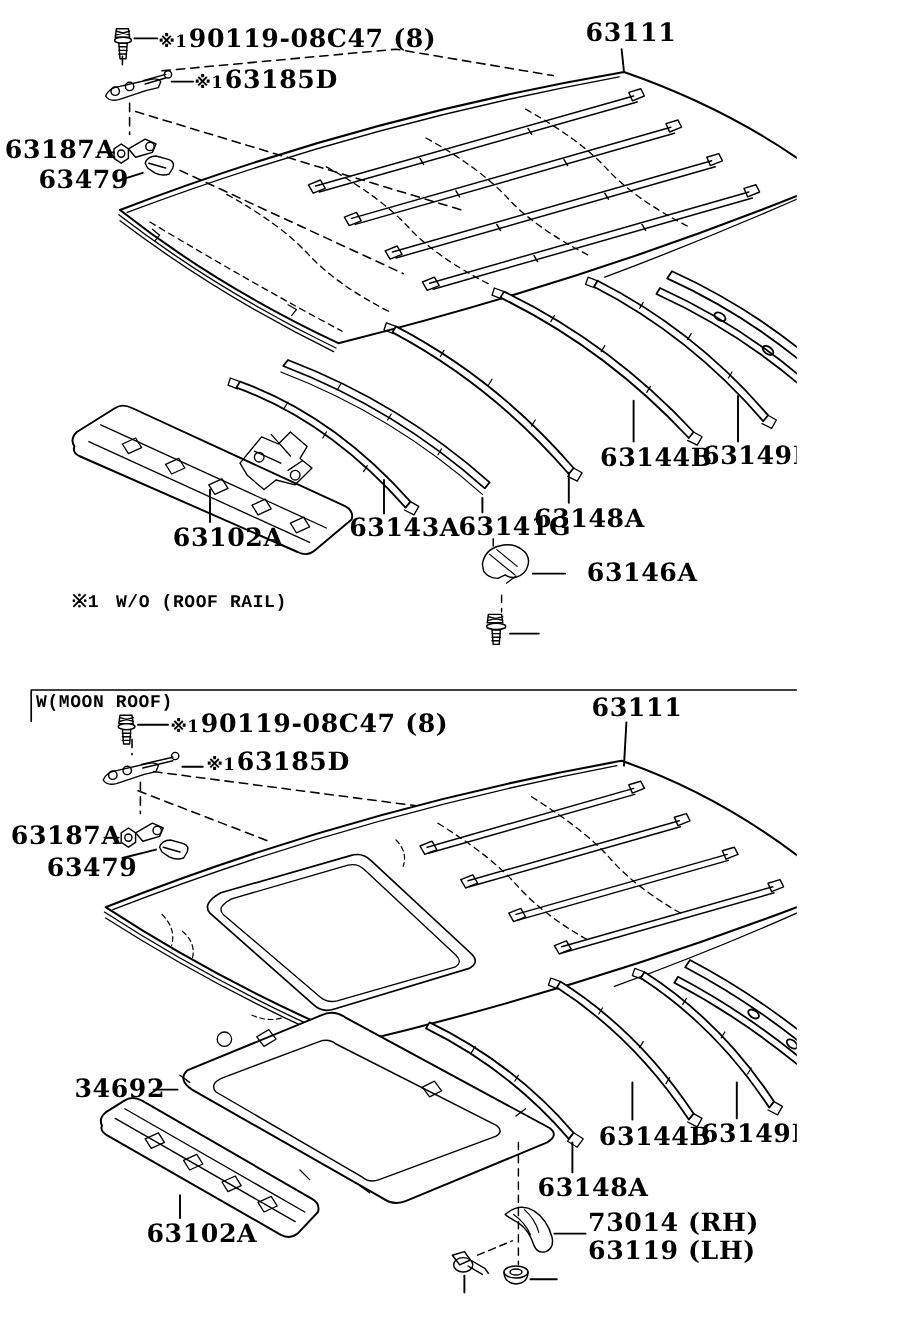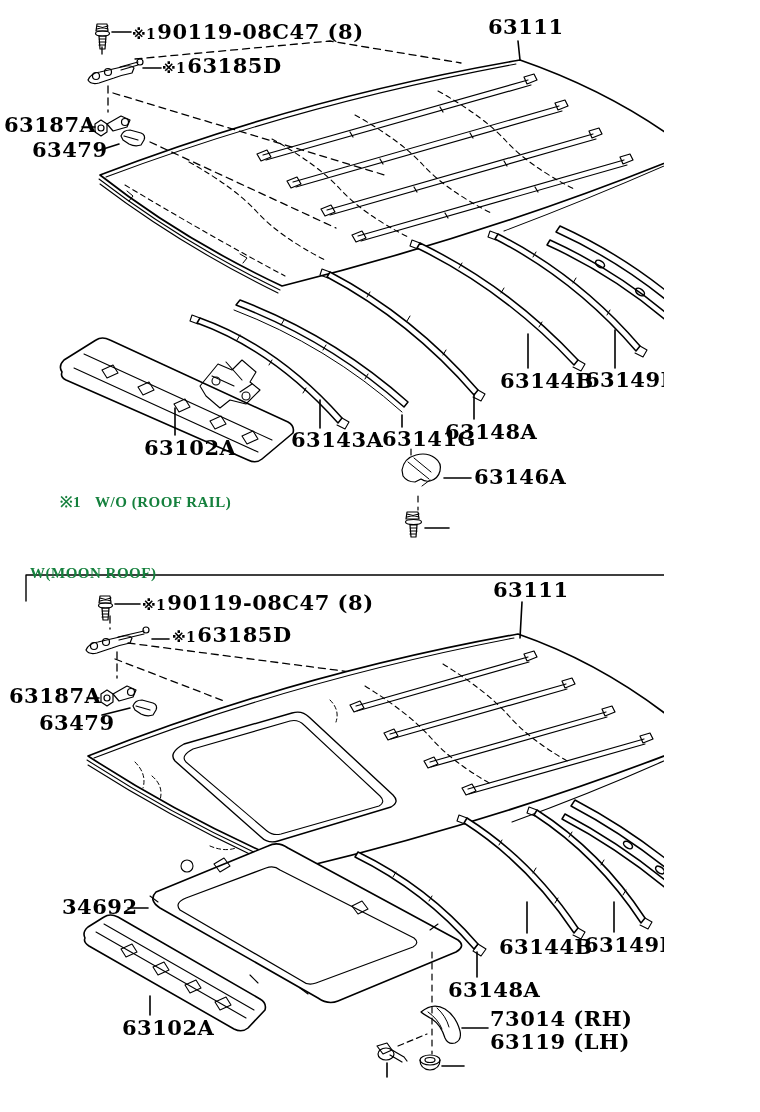--- a/index.html
+++ b/index.html
@@ -2,22 +2,22 @@
 <html><head>
 <meta charset="utf-8">
 <style>
   html,body{margin:0;padding:0;background:#ffffff;}
   .canvas{position:relative;width:664px;height:1112px;background:#fff;overflow:hidden;
           font-family:"DejaVu Serif","DejaVu Sans",serif;}
   svg{position:absolute;left:0;top:0;}
   .lbl{position:absolute;font-family:"DejaVu Serif","DejaVu Sans",serif;font-weight:bold;
        font-size:21px;line-height:1;letter-spacing:.5px;white-space:nowrap;color:#000;}
   .lbl .pfx{font-size:14px;margin-right:1px;}
-  .meta{position:absolute;font-family:Liberation Serif, serif;font-weight:bold;
-        font-size:15px;line-height:1;letter-spacing:.5px;white-space:nowrap;color:#15803d;}
+  .meta{position:absolute;font-family:Liberation Mono, monospace;font-weight:bold;
+        font-size:15px;line-height:1;letter-spacing:.5px;white-space:nowrap;color:#000000;}
   .meta .pfx{font-size:15px;margin-right:14px;}
   .code{position:absolute;font-family:"DejaVu Sans","Liberation Sans",sans-serif;font-weight:bold;
         font-size:15px;letter-spacing:1px;color:#000;}
   path,line,ellipse,circle,rect{vector-effect:non-scaling-stroke;}
 </style>
 </head>
 <body>
 
 <div class="canvas">
 
@@ -305,24 +305,24 @@
 <div class="lbl" style="left:4px;top:114px">63187A</div>
 <div class="lbl" style="left:32px;top:139px">63479</div>
 <div class="lbl" style="left:488px;top:16px">63111</div>
 <div class="lbl" style="left:144px;top:437px">63102A</div>
 <div class="lbl" style="left:291px;top:429px">63143A</div>
 <div class="lbl" style="left:382px;top:428px">63141G</div>
 <div class="lbl" style="left:445px;top:421px">63148A</div>
 <div class="lbl" style="left:500px;top:370px">63144B</div>
 <div class="lbl" style="left:585px;top:369px">63149D</div>
 <div class="lbl" style="left:675px;top:370px">63105A</div>
-<div class="lbl" style="left:474px;top:466px">63146A</div>
+<div class="lbl" style="left:489px;top:466px">63146A</div>
 <div class="meta" style="left:60px;top:495px"><span class="pfx">※1</span><span>W/O (ROOF RAIL)</span></div>
 
-<div class="meta" style="left:30px;top:566px">W(MOON ROOF)</div>
+<div class="meta" style="left:30px;top:578px">W(MOON ROOF)</div>
 <div class="lbl" style="left:142px;top:592px"><span class="pfx">※1</span><span>90119-08C47 (8)</span></div>
 <div class="lbl" style="left:172px;top:624px"><span class="pfx">※1</span><span>63185D</span></div>
 <div class="lbl" style="left:9px;top:685px">63187A</div>
 <div class="lbl" style="left:39px;top:712px">63479</div>
 <div class="lbl" style="left:493px;top:579px">63111</div>
 <div class="lbl" style="left:62px;top:896px">34692</div>
 <div class="lbl" style="left:122px;top:1017px">63102A</div>
 <div class="lbl" style="left:448px;top:979px">63148A</div>
 <div class="lbl" style="left:499px;top:936px">63144B</div>
 <div class="lbl" style="left:584px;top:934px">63149D</div>

